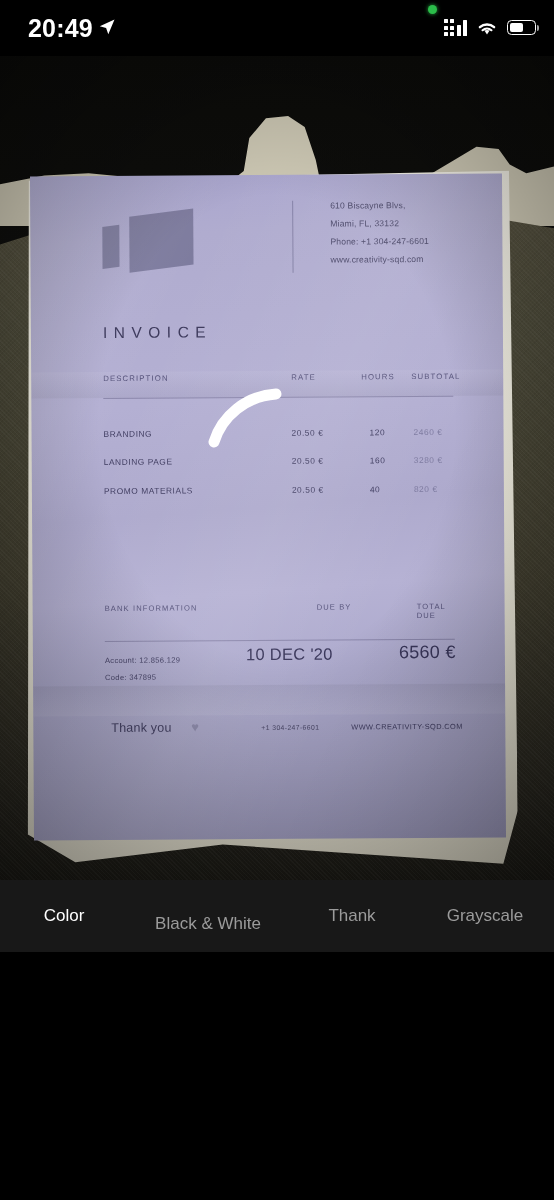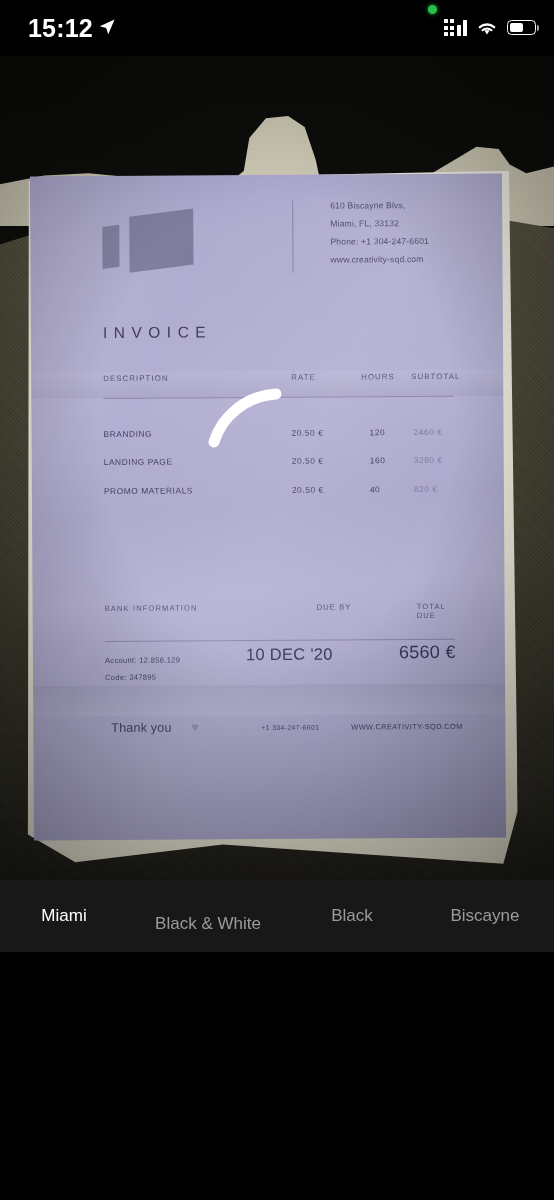--- a/index.html
+++ b/index.html
@@ -269,21 +269,21 @@
     <div class="scan-arc">
       <svg width="80" height="62" viewBox="0 0 80 62">
         <path d="M8 56 C 16 30, 40 10, 70 8" fill="none" stroke="#ffffff" stroke-width="11" stroke-linecap="round"></path>
       </svg>
     </div>
 
     <div class="vf-vignette"></div>
   </div>
 
   <div class="statusbar">
-    <div class="sb-time">15:12</div>
+    <div class="sb-time">20:49</div>
     <div class="sb-loc">
       <svg width="18" height="18" viewBox="0 0 18 18">
         <path d="M16.5 1.6 L1.8 8.2 L8.1 10.1 L10.3 16.2 Z" fill="#fff"></path>
       </svg>
     </div>
     <div class="greendot"></div>
     <div class="sb-right">
       <div class="sig">
         <div class="col">
             <div class="dot"></div>
@@ -305,24 +305,24 @@
           <path d="M6.6 10.2 A6.6 6.6 0 0 1 15.4 10.2" stroke="#fff" stroke-width="2.2" fill="none" stroke-linecap="round"></path>
         </svg>
       </div>
       <div class="batt">
         <div class="fill" id="battfill" style="width: 58%;"></div>
       </div>
     </div>
   </div>
 
   <div class="filters">
-    <div class="ftab f1 active">Miami</div>
+    <div class="ftab f1 active">Color</div>
     <div class="ftab f2">Black &amp; White</div>
-    <div class="ftab f3">Black</div>
-    <div class="ftab f4">Biscayne</div>
+    <div class="ftab f3">Thank</div>
+    <div class="ftab f4">Grayscale</div>
   </div>
 
   <div class="controls"></div>
 
   <div class="close-btn">
     <svg width="52" height="52" viewBox="0 0 52 52">
       <path d="M12 12 L40 40 M40 12 L12 40" stroke="#fff" stroke-width="3.4" stroke-linecap="round"></path>
     </svg>
   </div>
 

